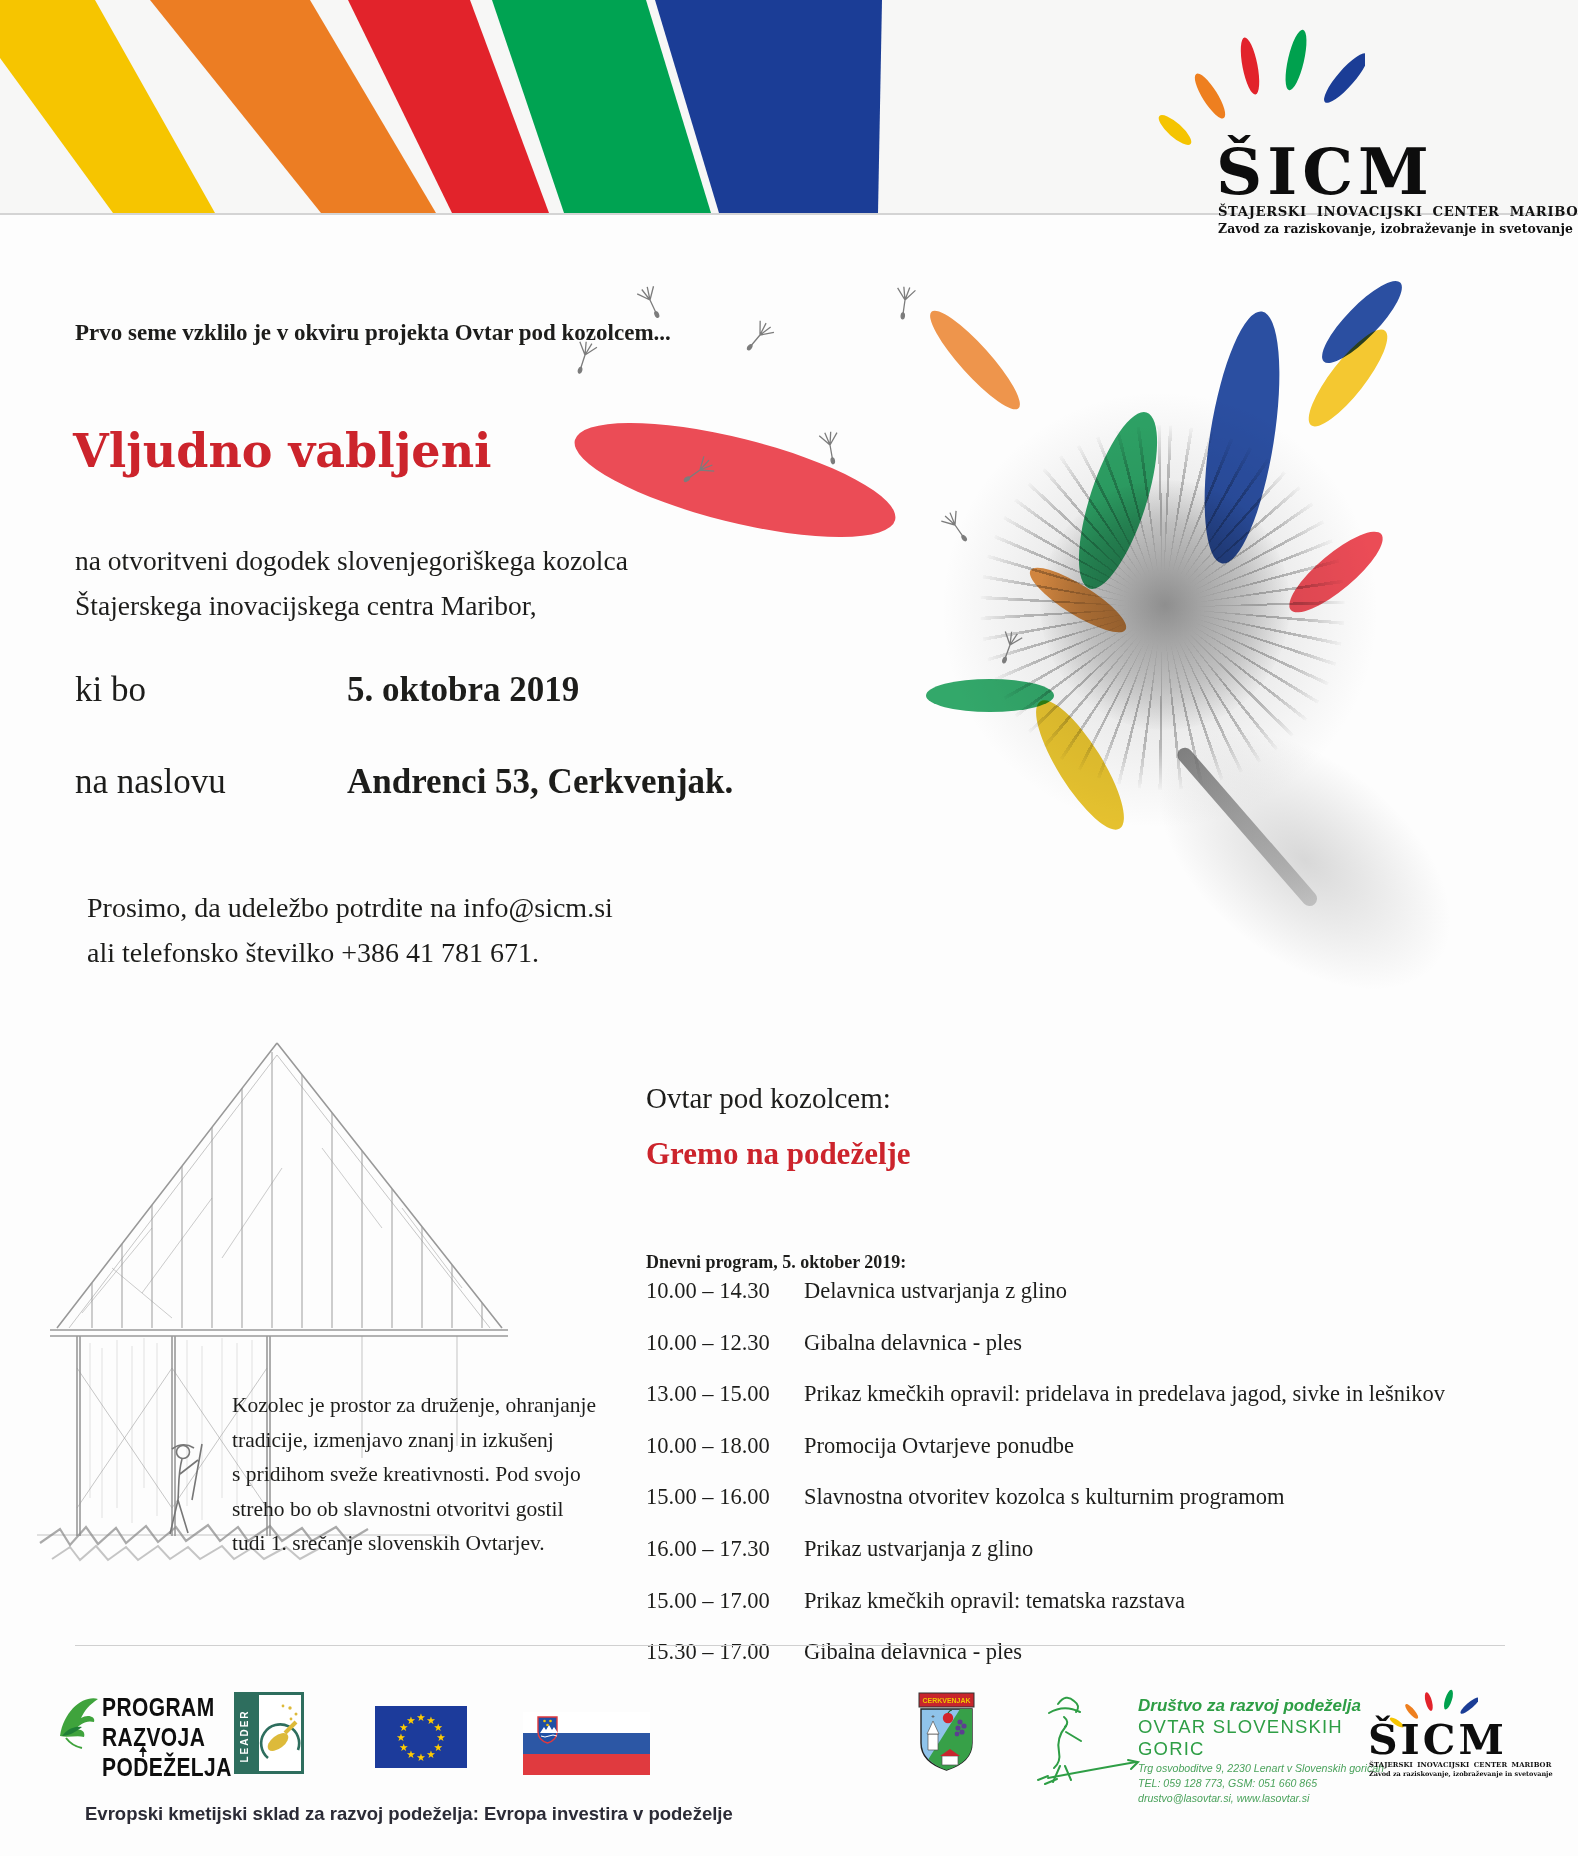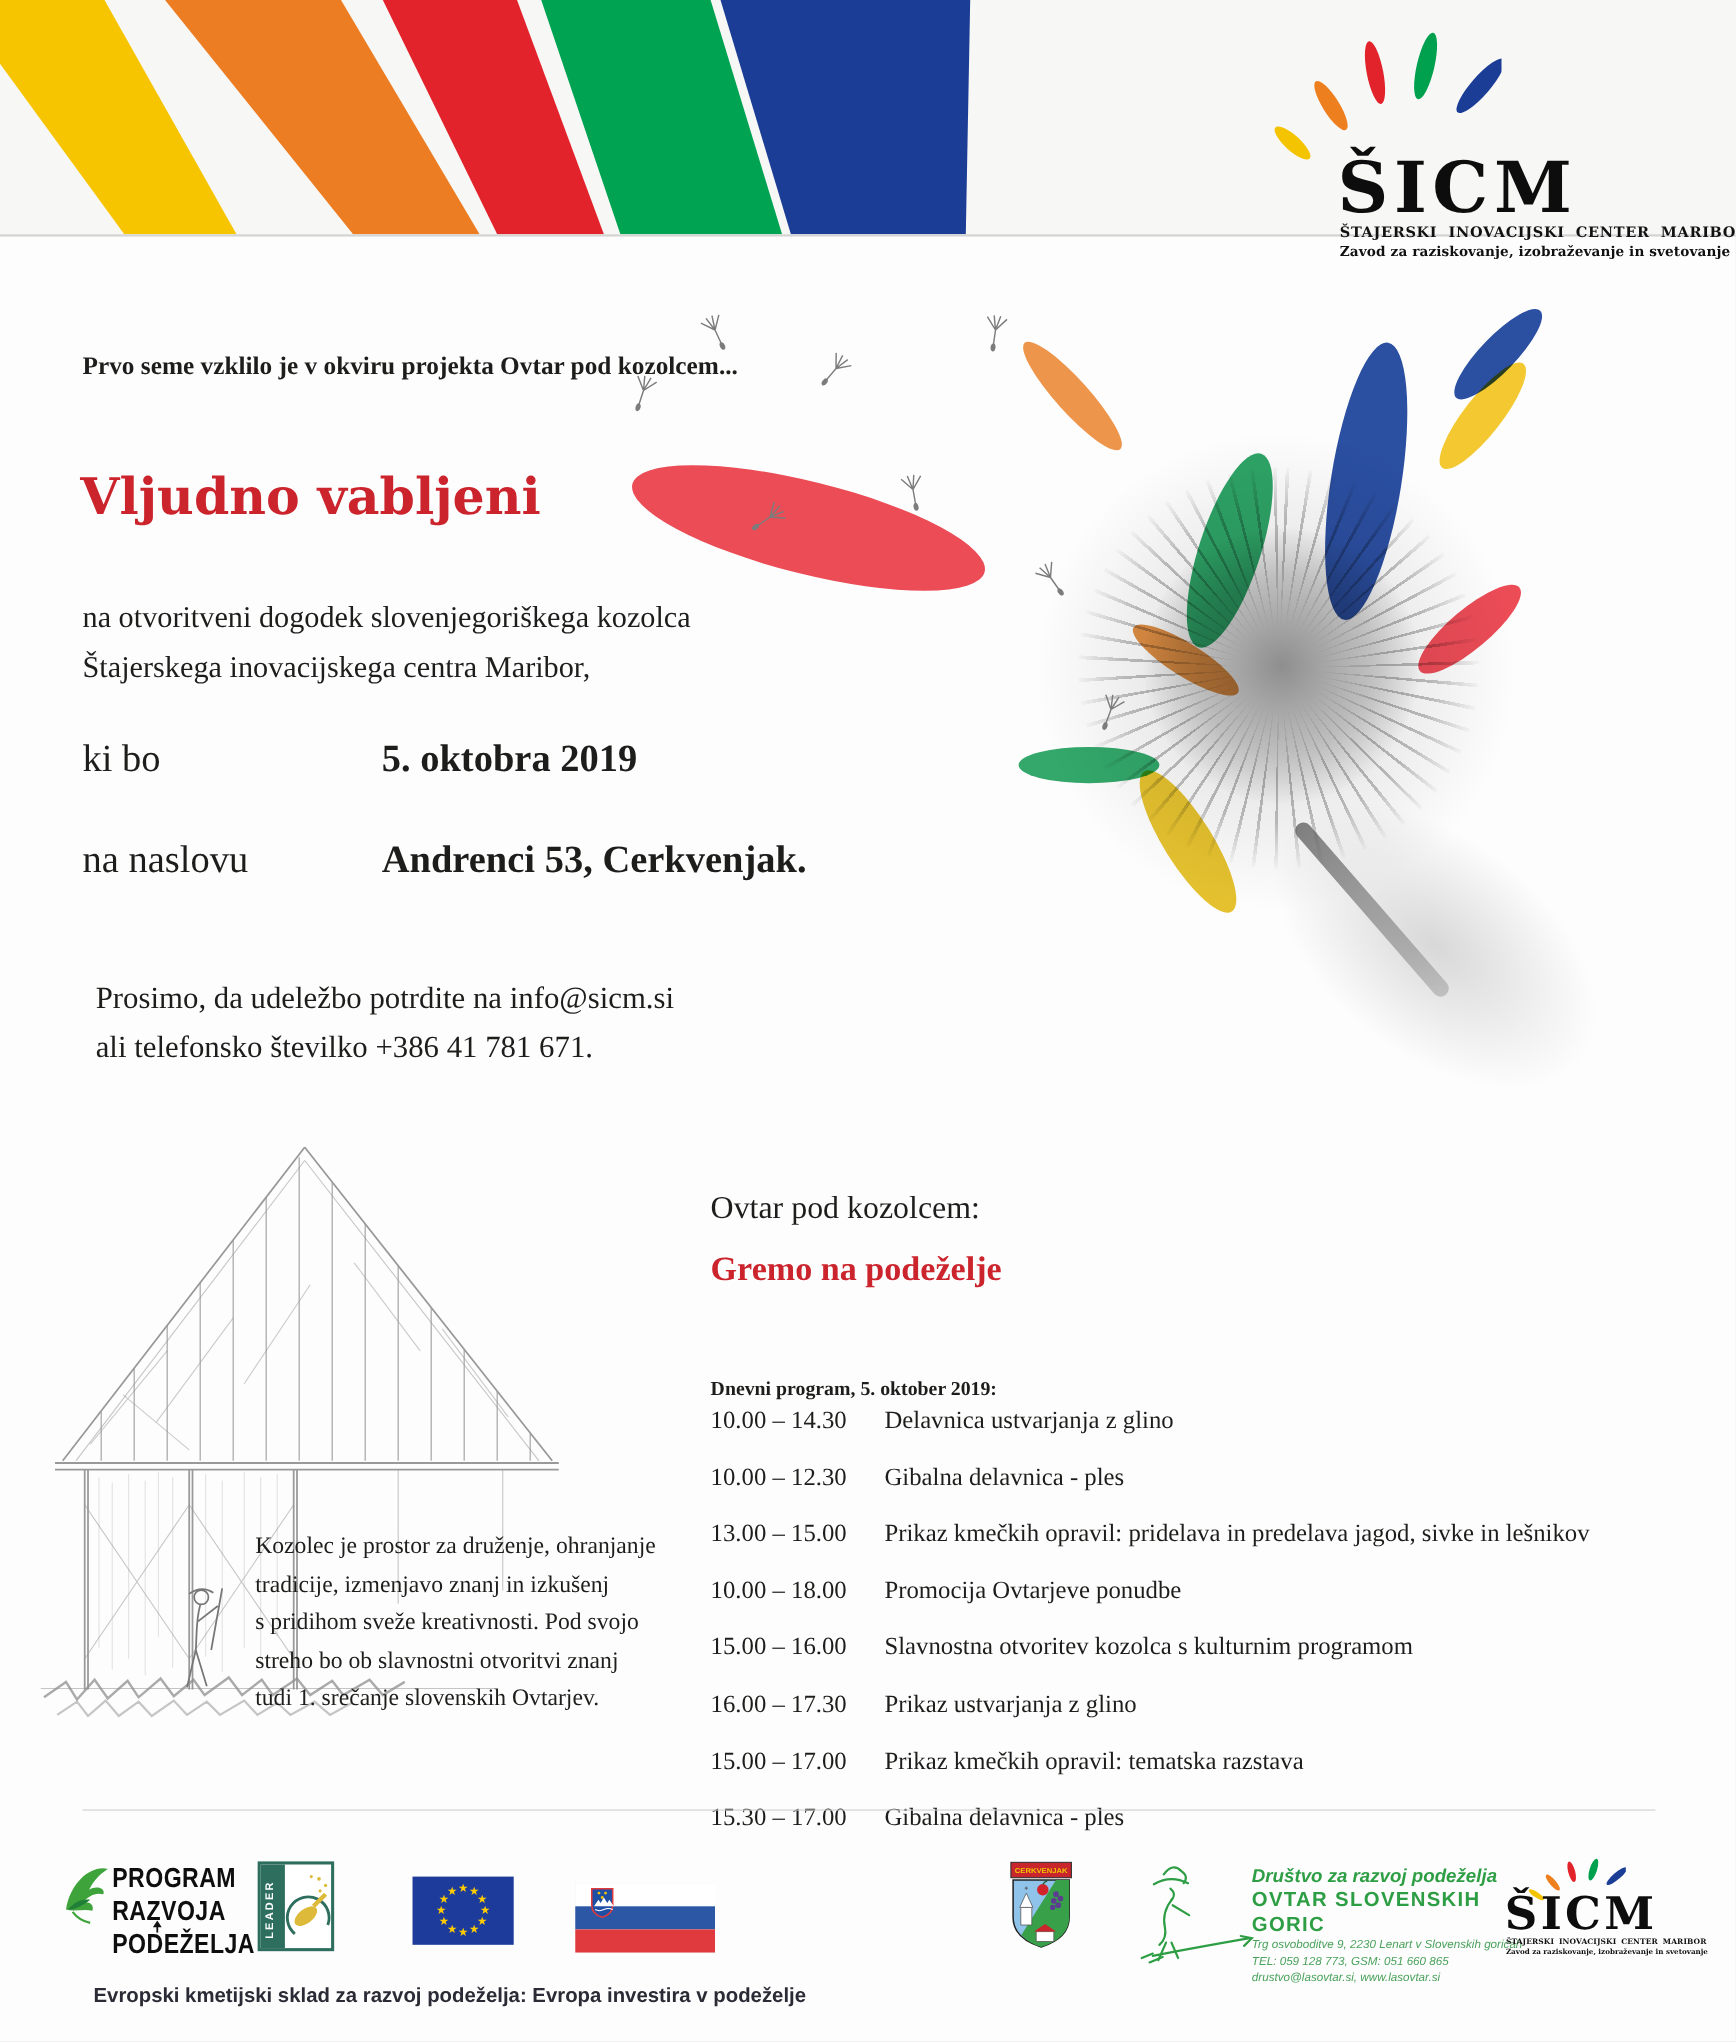--- a/index.html
+++ b/index.html
@@ -68,21 +68,21 @@
     font-weight:bold;font-size:25px;line-height:30px;color:#0e0e0e;transform:scaleX(.84);transform-origin:left top;
     letter-spacing:.5px;}
   .eu-flag{position:absolute;left:375px;top:1706px;width:92px;height:62px;background:#1c3b9b;}
   .eu-flag i{position:absolute;left:50%;top:50%;width:12px;height:12px;margin:-6px 0 0 -6px;color:#fc0;
     font-style:normal;font-size:10.5px;line-height:12px;text-align:center;font-family:"DejaVu Sans",sans-serif;
     transform:rotate(var(--a)) translateY(-20px) rotate(calc(0deg - var(--a)));}
   .slo-flag{position:absolute;left:523px;top:1712px;width:127px;height:63px;box-shadow:0 0 0 1px #e5e5e5 inset;}
   .slo-flag .s{width:127px;height:21px;}
   .ovtar-txt{position:absolute;left:1138px;top:1696px;width:260px;font-family:"Liberation Sans",sans-serif;}
   .ovtar-txt .g1{color:#2e9e45;font-weight:bold;font-style:italic;font-size:17px;line-height:20px;}
-  .ovtar-txt .g2{color:#2e9e45;font-weight:bold;font-size:18.5px;letter-spacing:1.2px;line-height:22px;}
+  .ovtar-txt .g2{color:#2e9e45;font-weight:normal;font-size:18.5px;letter-spacing:1.2px;line-height:22px;}
   .ovtar-txt .sm{color:#4aa25b;font-style:italic;font-size:10.6px;line-height:14px;margin-top:1px;}
   .ovtar-txt .sm:first-of-type{margin-top:12px;}
   .eafrd{position:absolute;left:85px;top:1803px;font-family:"Liberation Sans",sans-serif;
     font-size:18.5px;font-weight:bold;color:#2b2b36;}
 </style>
 </head>
 <body>
 
 <div class="page">
 
@@ -216,21 +216,21 @@
         <path d="M150,421 Q161,413 172,420"></path>
         <path d="M160,431 C156,445 157,458 156,472 M156,472 L148,506 M156,472 L166,505 M158,446 L176,432 M180,416 L170,472"></path>
       </g>
     </g>
   </svg>
 
   <div class="abs note">
     <div>Kozolec je prostor za druženje, ohranjanje</div>
     <div>tradicije, izmenjavo znanj in izkušenj</div>
     <div>s pridihom sveže kreativnosti. Pod svojo</div>
-    <div>streho bo ob slavnostni otvoritvi znanj</div>
+    <div>streho bo ob slavnostni otvoritvi gostil</div>
     <div>tudi 1. srečanje slovenskih Ovtarjev.</div>
   </div>
 
   <div class="abs prg-h1">Ovtar pod kozolcem:</div>
   <div class="abs prg-h2">Gremo na podeželje</div>
   <div class="abs prg-day">Dnevni program, 5. oktober 2019:</div>
 
   <div class="abs sched">
     <div class="row">
         <span class="t">10.00 – 14.30</span>

